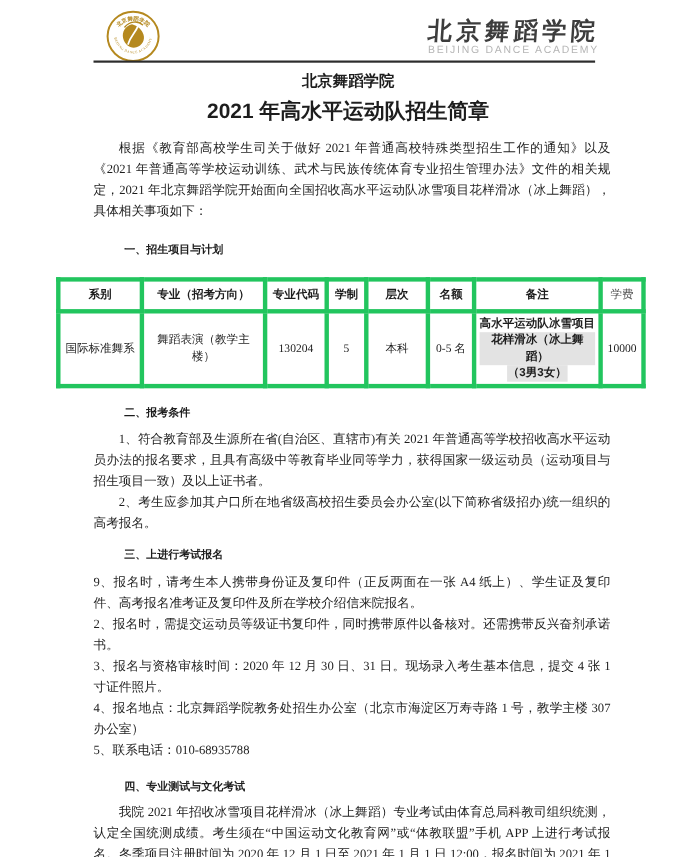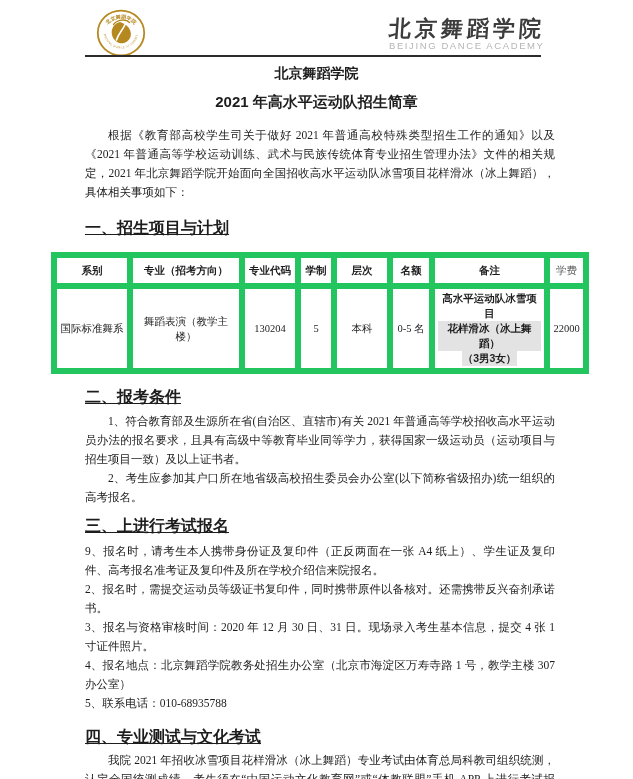--- a/index.html
+++ b/index.html
@@ -21,43 +21,43 @@
   }
   .wordmark-sub {
     font-family:"Liberation Sans", sans-serif;
     font-size:9.5px; line-height:11px; letter-spacing:1.6px; color:#b5b5b5;
   }
   .rule { position:absolute; left:85px; bottom:0; width:456px; border-top:2px solid #2c2c2c; }
   
   .title1 { margin-top:6px; text-align:center; font-family:"Liberation Sans",sans-serif;
             font-weight:bold; font-size:14px; line-height:20px; }
   .title2 { margin-top:9px; text-align:center; font-family:"Liberation Sans",sans-serif;
-            font-weight:bold; font-size:15px; line-height:20px; }
+            font-weight:bold; font-size:19px; line-height:20px; }
   
   .tx { margin-left:85px; margin-right:78px; text-align:justify; }
   .indent { text-indent:2em; }
-  .sec-h { margin-left:85px; font-family:"Liberation Sans",sans-serif;
-           font-weight:bold; font-size:16px; line-height:15px;text-decoration:underline; }
+  .sec-h { margin-left:113px; font-family:"Liberation Sans",sans-serif;
+           font-weight:bold; font-size:10px; line-height:15px; }
   .intro { margin-top:14px; }
   .h1m { margin-top:18px; }
   .h2m { margin-top:15px; }
   .h3m { margin-top:11px; }
   .h4m { margin-top:16px; }
   .s2p1 { margin-top:8px; }
   .s3p1 { margin-top:9px; }
   .s4p  { margin-top:7px; }
   p { margin:0; }
   
   table.enroll {
     margin:17px 0 0 51px; width:532px;
     border-collapse:collapse; table-layout:fixed;
     border:2px solid #000;
   }
   table.enroll th, table.enroll td {
-    border:6px solid #22c55e; text-align:center; vertical-align:middle;
+    border:4px solid #22c55e; text-align:center; vertical-align:middle;
     padding:2px 3px; font-size:10.5px; line-height:15px;
   }
   table.enroll th { font-family:"Liberation Sans",sans-serif; font-weight:bold; height:21px; }
   table.enroll th.muted { font-weight:normal; color:#555; }
   table.enroll td { height:45px; }
   .note-cell div { font-family:"Liberation Sans",sans-serif; font-weight:bold; }
   .note-hl { background:var(--hl); display:inline-block; padding:0 1px; }
   .serif-num { font-family:"Liberation Serif", serif;margin-left:48px; }
 </style>
 </head>
@@ -121,21 +121,21 @@
     <td>舞蹈表演（教学主楼）</td>
     <td class="serif-num">130204</td>
     <td class="serif-num">5</td>
     <td>本科</td>
     <td>0-5 名</td>
     <td class="note-cell">
       <div>高水平运动队冰雪项目</div>
       <div><span class="note-hl">花样滑冰（冰上舞蹈）</span></div>
       <div><span class="note-hl">（3男3女）</span></div>
     </td>
-    <td class="serif-num">22000</td>
+    <td class="serif-num">10000</td>
   </tr>
 </tbody>
   </table>
 
 <div class="sec-h h2m">二、报考条件</div>
 <p class="tx indent s2p1">1、符合教育部及生源所在省(自治区、直辖市)有关 2021 年普通高等学校招收高水平运动员办法的报名要求，且具有高级中等教育毕业同等学力，获得国家一级运动员（运动项目与招生项目一致）及以上证书者。</p>
 <p class="tx indent">2、考生应参加其户口所在地省级高校招生委员会办公室(以下简称省级招办)统一组织的高考报名。</p>
 
 <div class="sec-h h3m">三、上进行考试报名</div>
 <p class="tx s3p1">9、报名时，请考生本人携带身份证及复印件（正反两面在一张 A4 纸上）、学生证及复印件、高考报名准考证及复印件及所在学校介绍信来院报名。</p>

